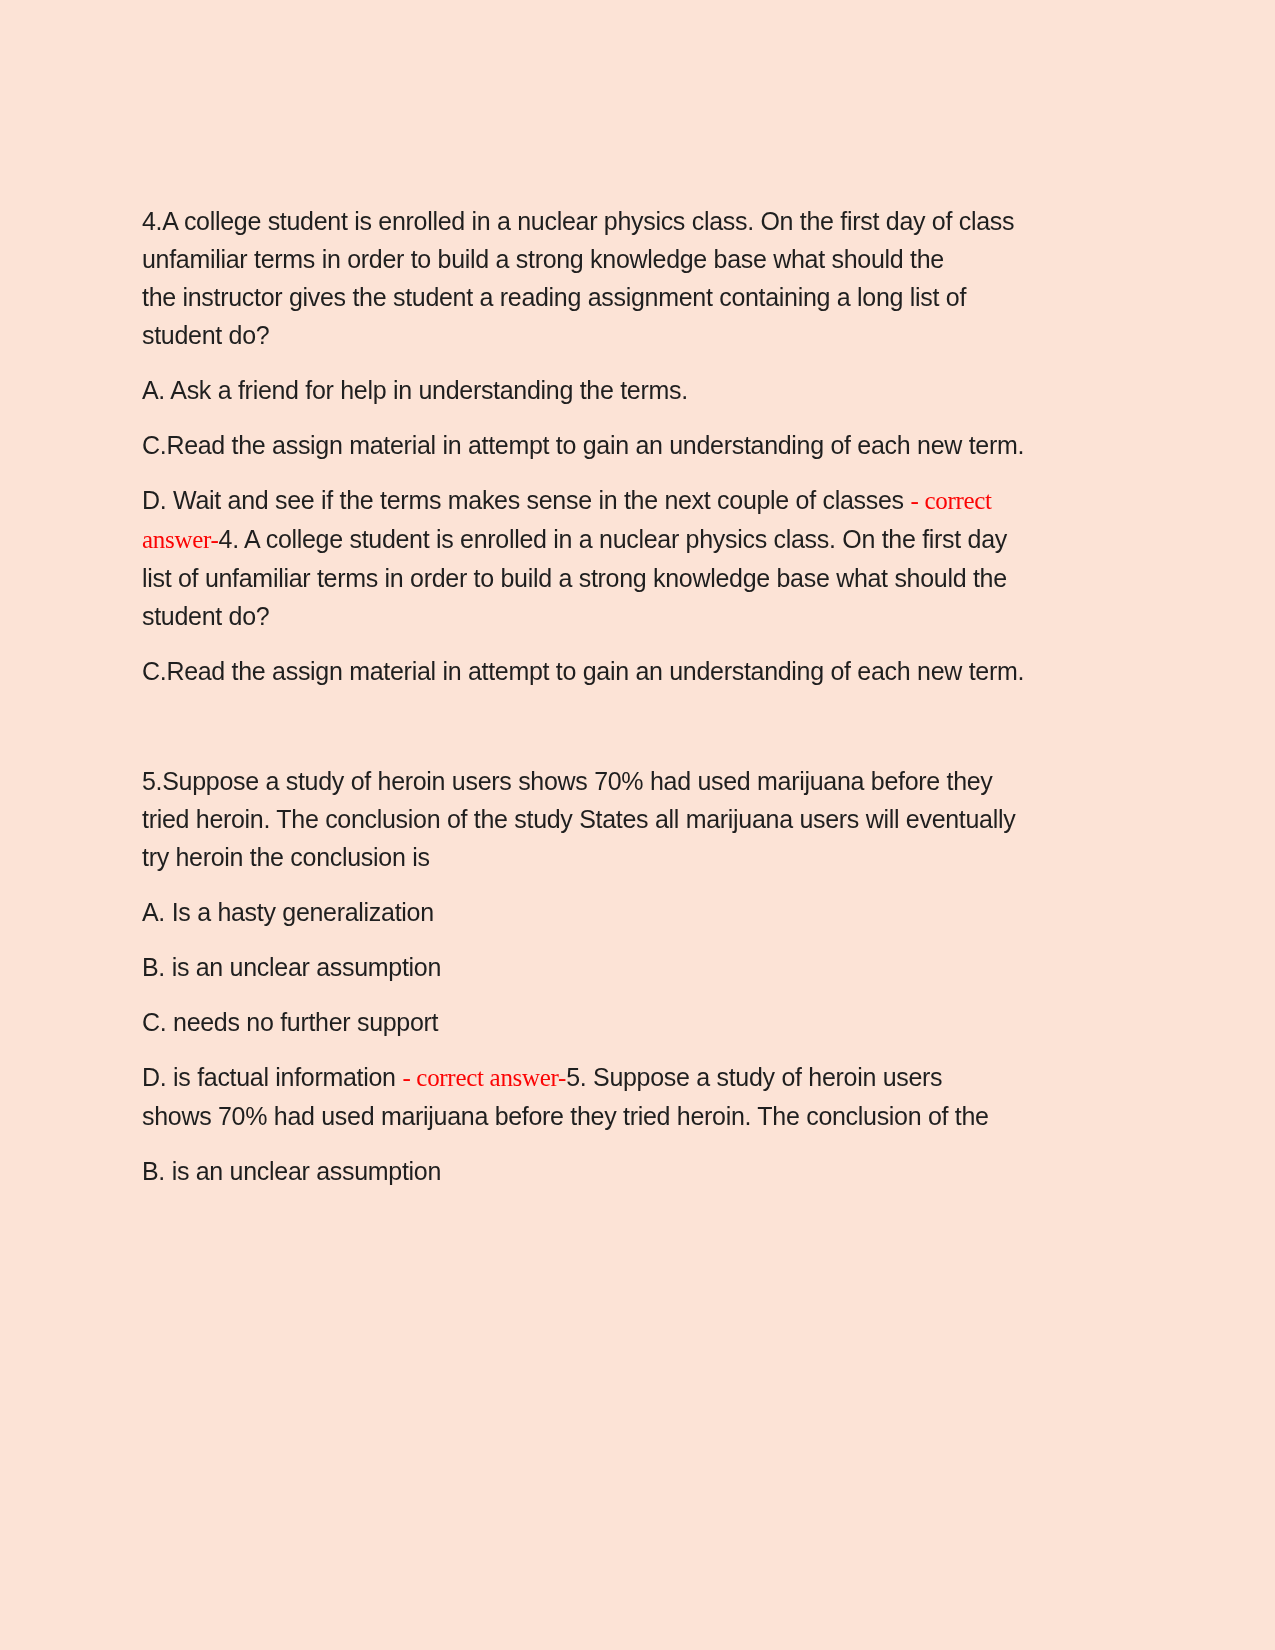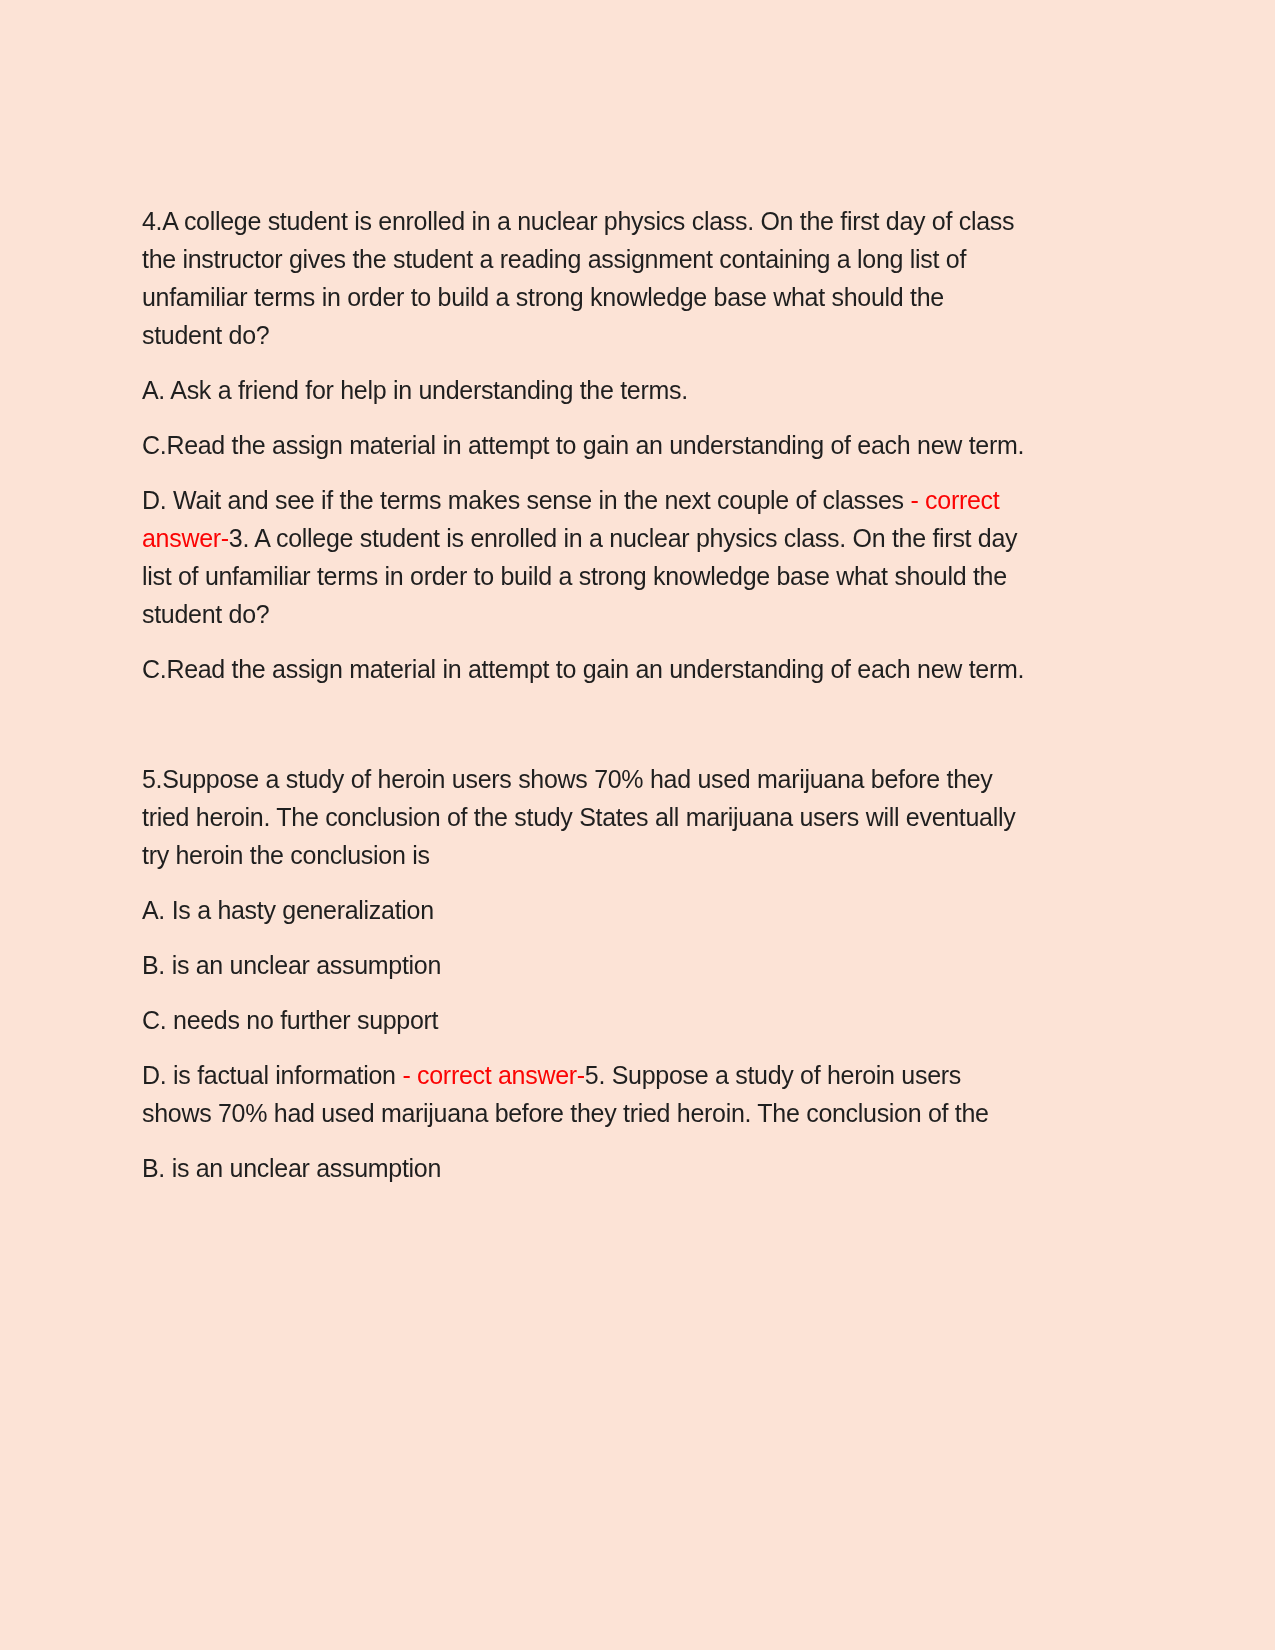--- a/index.html
+++ b/index.html
@@ -21,42 +21,42 @@
     padding:202px 60px 0 142px;
     font-family:"Liberation Sans", sans-serif;
     font-size:25px;
     line-height:38px;
     letter-spacing:-0.3px;
     color:var(--fg);
   }
   .para{margin:0 0 17px 0;}
   .para.spacer{height:38px;}
   .line{white-space:pre;}
-  .red{color:var(--red);}
+  .red{color:var(--red);font-family:Liberation Serif, serif;}
 </style>
 </head>
 <body>
 
 <div class="page">
   <div id="doc">
       <div class="para">
         <div class="line"><span>4.A college student is enrolled in a nuclear physics class. On the first day of class</span></div>
+        <div class="line"><span>unfamiliar terms in order to build a strong knowledge base what should the</span></div>
         <div class="line"><span>the instructor gives the student a reading assignment containing a long list of</span></div>
-        <div class="line"><span>unfamiliar terms in order to build a strong knowledge base what should the</span></div>
         <div class="line"><span>student do?</span></div>
       </div>
       <div class="para">
         <div class="line"><span>A. Ask a friend for help in understanding the terms.</span></div>
       </div>
       <div class="para">
         <div class="line"><span>C.Read the assign material in attempt to gain an understanding of each new term.</span></div>
       </div>
       <div class="para">
         <div class="line"><span>D. Wait and see if the terms makes sense in the next couple of classes </span><span class="red">- correct</span></div>
-        <div class="line"><span class="red">answer-</span><span>3. A college student is enrolled in a nuclear physics class. On the first day</span></div>
+        <div class="line"><span class="red">answer-</span><span>4. A college student is enrolled in a nuclear physics class. On the first day</span></div>
         <div class="line"><span>list of unfamiliar terms in order to build a strong knowledge base what should the</span></div>
         <div class="line"><span>student do?</span></div>
       </div>
       <div class="para">
         <div class="line"><span>C.Read the assign material in attempt to gain an understanding of each new term.</span></div>
       </div>
       <div class="para spacer"></div>
       <div class="para">
         <div class="line"><span>5.Suppose a study of heroin users shows 70% had used marijuana before they</span></div>
         <div class="line"><span>tried heroin. The conclusion of the study States all marijuana users will eventually</span></div>

